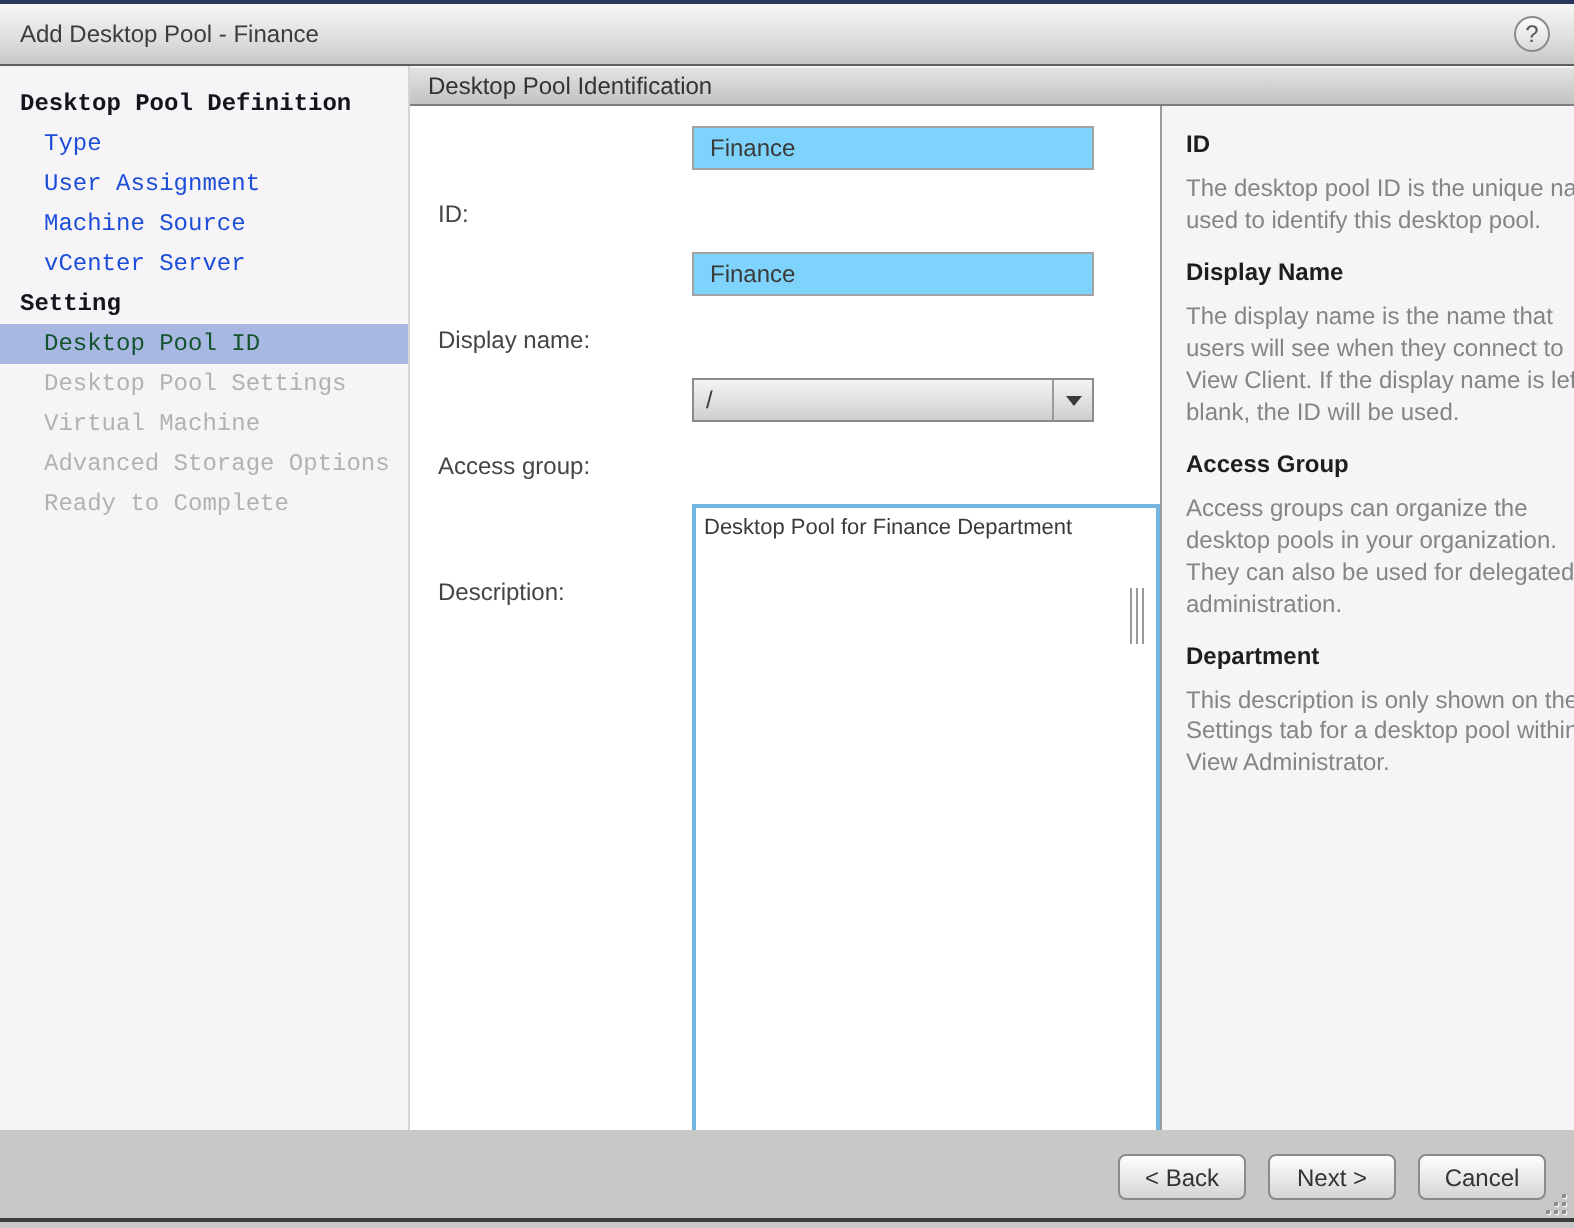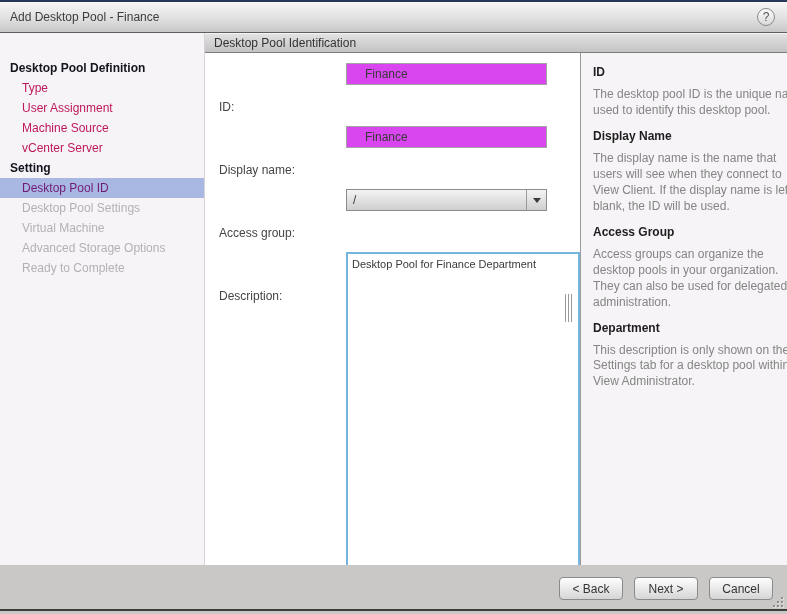--- a/index.html
+++ b/index.html
@@ -17,40 +17,40 @@
   .title { font-size:12px; color:#3c3c3c; }
   .help-btn {
     position:absolute; right:12px; top:6px; width:18px; height:18px;
     border:1px solid #8a8a8a; border-radius:50%;
     background:linear-gradient(#fdfdfd,#d9d9d9);
     font-size:12px; color:#555; text-align:center; line-height:16px; cursor:pointer;
   }
   
   .body { flex:1 1 auto; display:flex; position:relative; min-height:0; }
   .sidebar {
-    width:204px; flex:0 0 204px; background:#f6f4f6; padding-top:25px; overflow:hidden;
+    width:204px; flex:0 0 204px; background:#f6f4f6; padding-top:9px; overflow:hidden;font-family:Liberation Mono, monospace;
   }
   .nav-item { height:20px; line-height:20px; font-size:12px; white-space:nowrap; }
   .nav-header { font-weight:bold; color:#14141e; padding-left:10px; }
-  .nav-link { color:#be185d; padding-left:22px; cursor:pointer; }
-  .nav-selected { background:#a9b8e3; color:#701a75; padding-left:22px; cursor:default; }
+  .nav-link { color:#1d4ed8; padding-left:22px; cursor:pointer; }
+  .nav-selected { background:#a9b8e3; color:#14532d; padding-left:22px; cursor:default; }
   .nav-disabled { color:#b3b1b3; padding-left:22px; }
   .main { flex:1 1 auto; display:flex; flex-direction:column; border-left:1px solid #d6d4d6; min-width:0; }
   .main-header {
     height:20px; flex:0 0 20px; line-height:19px; font-size:12px; color:#333;
     background:linear-gradient(#e2e2e2,#c3c3c3);
     border-bottom:1px solid #7d7d7d; border-top:1px solid #f4f4f4; padding-left:9px;
   }
   .content { flex:1 1 auto; display:flex; min-height:0; }
   .form-area { flex:1 1 auto; background:#ffffff; padding:10px 0 0 14px; position:relative; }
   .form-row { display:flex; margin-bottom:12px; }
   .form-label { width:127px; flex:0 0 127px; font-size:12px; color:#454545; padding-top:4px;margin-top:33px; }
   .text-input {
-    width:201px; height:22px; border:1px solid #a3a3a3; background:#d946ef;
-    font-family:"Liberation Sans",sans-serif; font-size:12px; color:#3a3a3a; padding:0 18px;
+    width:201px; height:22px; border:1px solid #a3a3a3; background:#7dd3fc;
+    font-family:"Liberation Sans",sans-serif; font-size:12px; color:#3a3a3a; padding:0 8px;
   }
   .dropdown {
     width:201px; height:22px; border:1px solid #8c8c8c;
     background:linear-gradient(#f4f4f4,#cfcfcf); display:flex; align-items:center; cursor:pointer;
   }
   .dropdown-value { flex:1 1 auto; font-size:12px; color:#3a3a3a; padding-left:6px; }
   .dropdown-arrow {
     flex:0 0 20px; height:100%; border-left:1px solid #9a9a9a;
     display:flex; align-items:center; justify-content:center;
   }

